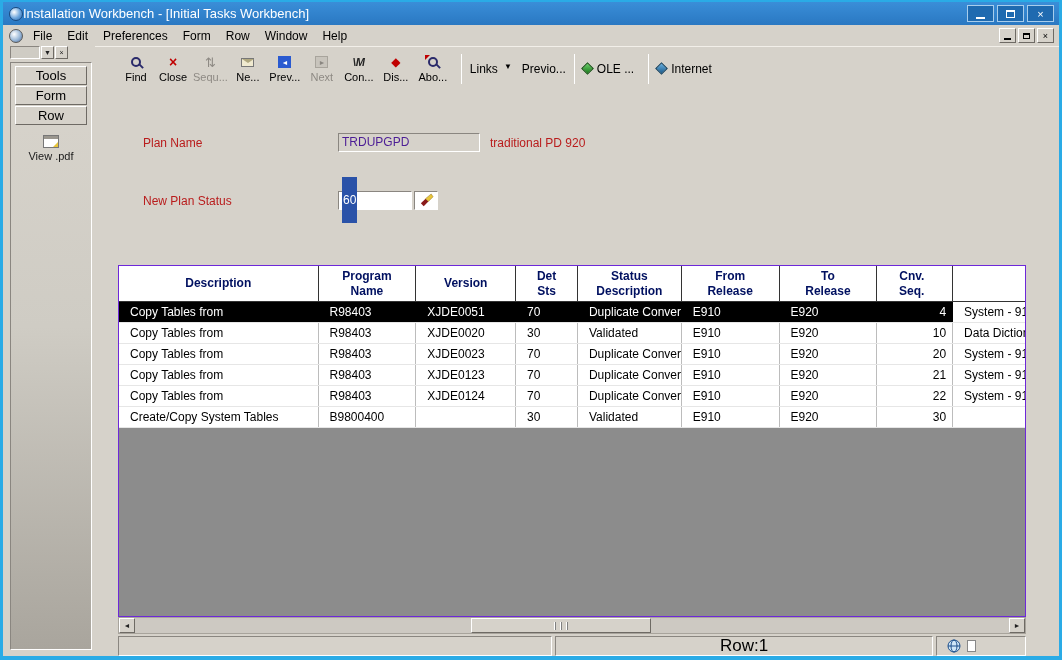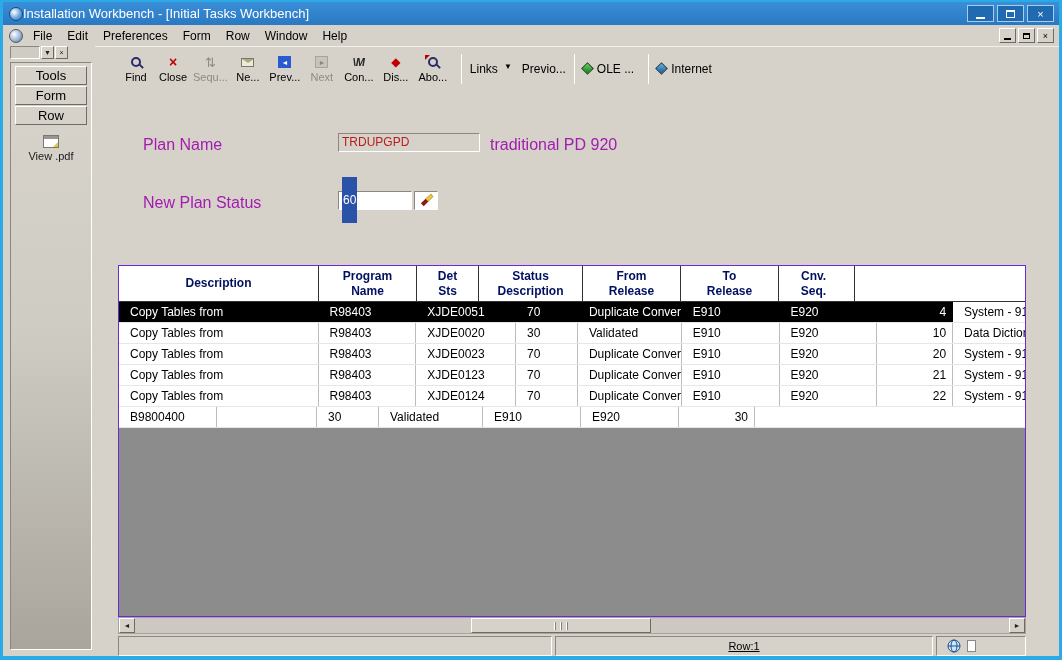--- a/index.html
+++ b/index.html
@@ -83,23 +83,23 @@
   .diamond { width:9px; height:9px; transform:rotate(45deg);
     background:linear-gradient(135deg,#6ace6a,#1a7a1a); border:1px solid #0a4a0a; display:inline-block; }
   .diamond.blue { background:linear-gradient(135deg,#6ab0e0,#1a5a8a); border-color:#0a3a5a; }
   .links-group { display:flex; align-items:flex-start; font-size:12px; color:#000; }
   .links-dd { font-size:8px; margin:0 10px 0 6px; }
   .tb-link { display:flex; align-items:center; font-size:12px; color:#000; margin-right:6px; }
   .tb-link .diamond { margin-right:5px; }
 
   
   .form { position:absolute; left:0; top:44px; width:100%; height:565px; }
-  .f-label { position:absolute; font-size:16px; color:#a21caf; }
+  .f-label { position:absolute; font-size:12px; color:#b91c1c; }
   .textbox { position:absolute; height:19px; border:1px solid; border-color:#8a8680 #fff #fff #8a8680;
-    background:#d6d2ca; font-size:12px; color:#b91c1c; padding:1px 3px; line-height:15px; }
+    background:#d6d2ca; font-size:12px; color:#4c1d95; padding:1px 3px; line-height:15px; }
   .textbox.white { background:#fff; color:#000; }
   .sel-val { background:#2a52a8; color:#fff; padding:16px 1px; }
   .assist-btn { position:absolute; width:24px; height:19px; background:#fff;
     border:1px solid; border-color:#8a8680 #fff #fff #8a8680; display:flex; align-items:center; justify-content:center; }
 
   
   .grid { position:absolute; left:23px; top:175px; width:908px; height:352px;
     border:1px solid #6d28d9; background:#8c8c8c; overflow:hidden; }
   .g-head { display:flex; height:36px; background:#fff; border-bottom:1px solid #333; }
   .g-hcell { border-right:1px solid #333; display:flex; align-items:center; justify-content:center;
@@ -122,21 +122,21 @@
   .sc-left { left:0; } .sc-right { right:0; }
   .sc-thumb { position:absolute; left:352px; top:0; width:180px; height:15px; background:#d6d2ca;
     border:1px solid; border-color:#fff #6e6a64 #6e6a64 #fff; display:flex; align-items:center; justify-content:center; }
   .grip { width:2px; height:8px; border-left:1px solid #fff; border-right:1px solid #808080; margin:0 2px; }
 
   
   .statusbar { position:absolute; left:23px; top:546px; width:908px; height:20px; display:flex; }
   .sb-sec { border:1px solid; border-color:#8a8680 #fff #fff #8a8680; height:20px; margin-right:3px;
     display:flex; align-items:center; }
   .sb-1 { width:434px; }
-  .sb-2 { width:378px; justify-content:center; font-size:11px; color:#000;text-decoration:underline; }
+  .sb-2 { width:378px; justify-content:center; font-size:17px; color:#000; }
   .sb-3 { flex:1; margin-right:0; padding-left:10px; gap:6px; }
   .mini-box { width:9px; height:12px; background:#fff; border:1px solid #888; }
 </style>
 </head>
 <body>
 
 <div class="screen">
 
   <div class="titlebar">
     <div class="app-icon"></div>
@@ -278,20 +278,21 @@
             <polygon points="2,11 7,6 10,9 5,14" fill="#8a1a1a"></polygon>
             <polygon points="10,9 7,6 13,1 15,4" fill="#e8c53a" stroke="#8a6a10" stroke-width="0.5"></polygon>
           </svg>
         </div>
 
         <div class="grid">
           <div class="g-head">
             <div class="g-hcell c0">Description</div>
             <div class="g-hcell c1">Program
 Name</div>
+            <div class="g-hcell c2">Version</div>
             <div class="g-hcell c3">Det
 Sts</div>
             <div class="g-hcell c4">Status
 Description</div>
             <div class="g-hcell c5">From
 Release</div>
             <div class="g-hcell c6">To
 Release</div>
             <div class="g-hcell c7">Cnv.
 Seq.</div>
@@ -347,20 +348,21 @@
             <div class="g-cell c1">R98403</div>
             <div class="g-cell c2">XJDE0124</div>
             <div class="g-cell c3">70</div>
             <div class="g-cell c4">Duplicate Conver</div>
             <div class="g-cell c5">E910</div>
             <div class="g-cell c6">E920</div>
             <div class="g-cell c7">22</div>
             <div class="g-cell c8">System - 91</div>
           </div>
           <div class="g-row">
+            <div class="g-cell c0">Create/Copy System Tables</div>
             <div class="g-cell c1">B9800400</div>
             <div class="g-cell c2"></div>
             <div class="g-cell c3">30</div>
             <div class="g-cell c4">Validated</div>
             <div class="g-cell c5">E910</div>
             <div class="g-cell c6">E920</div>
             <div class="g-cell c7">30</div>
             <div class="g-cell c8"></div>
           </div>
         </div>

